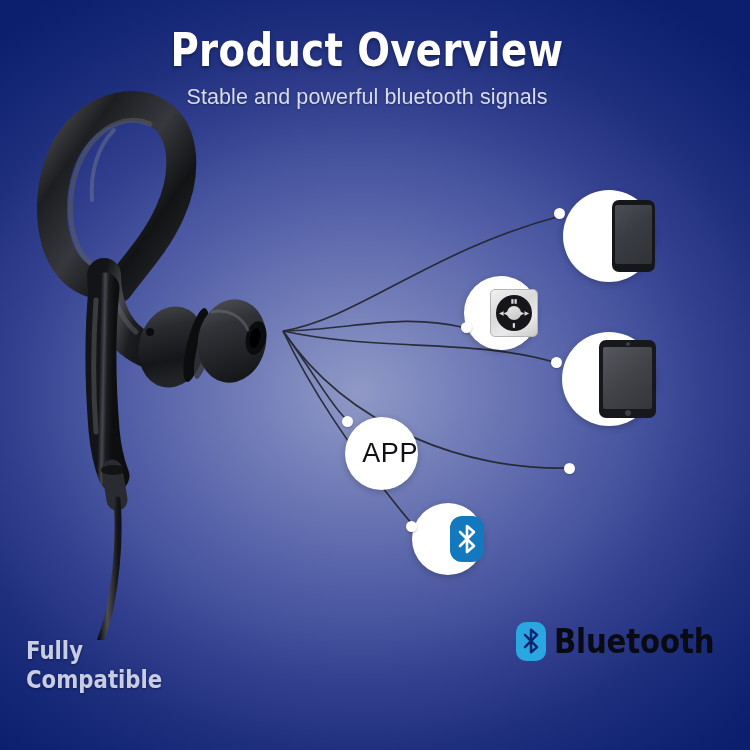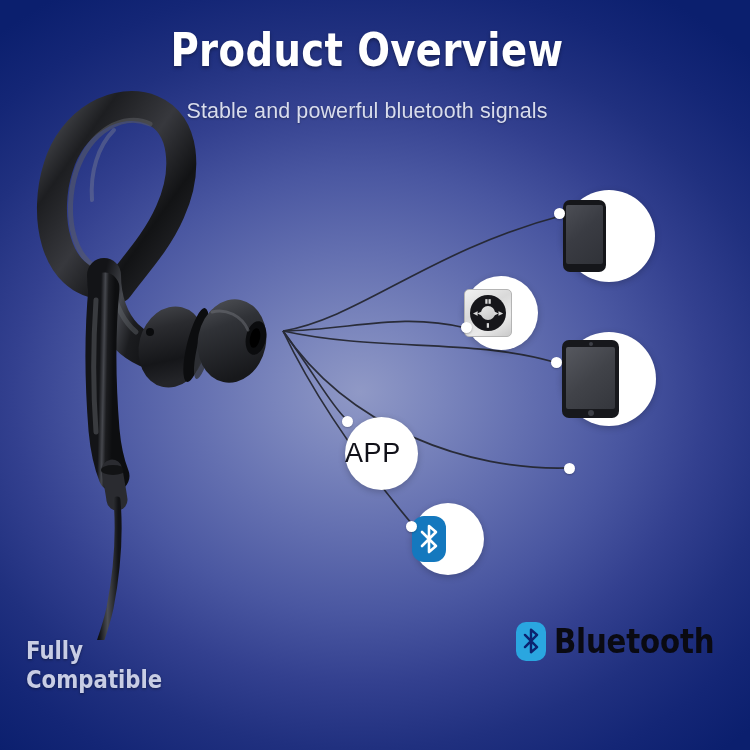--- a/index.html
+++ b/index.html
@@ -31,39 +31,39 @@
     font-family:"DejaVu Sans", sans-serif;
     font-weight:bold;
     font-size:47px;
     letter-spacing:0.5px;
     color:#ffffff;
     transform:scaleX(0.82);
     text-shadow:0 2px 4px rgba(0,0,0,0.35);
     line-height:1.1;
   }
   .subtitle {
-    margin-top:23px;
+    margin-top:9px;
     font-size:21.5px;
     color:#d8dcec;
     letter-spacing:0.1px;
     text-shadow:0 1px 2px rgba(0,0,0,0.3);
   }
 
   
   .earphone { position:absolute; left:0; top:0; width:360px; height:640px; z-index:20; }
 
   
   .links { position:absolute; left:0; top:0; width:750px; height:750px; z-index:15; }
 
   
   .node { position:absolute; z-index:25; }
   .bubble {
     border-radius:50%;
     background:#ffffff;
-    display:flex; align-items:center; justify-content:flex-start;
+    display:flex; align-items:center; justify-content:flex-end;
     box-shadow:0 2px 7px rgba(0,0,0,0.22);
   }
   .node-label {
     text-align:center;
     margin-top:1px;
     font-size:19px;
     color:#1b1b28;
     letter-spacing:0.4px;
   }
   .app-text {

